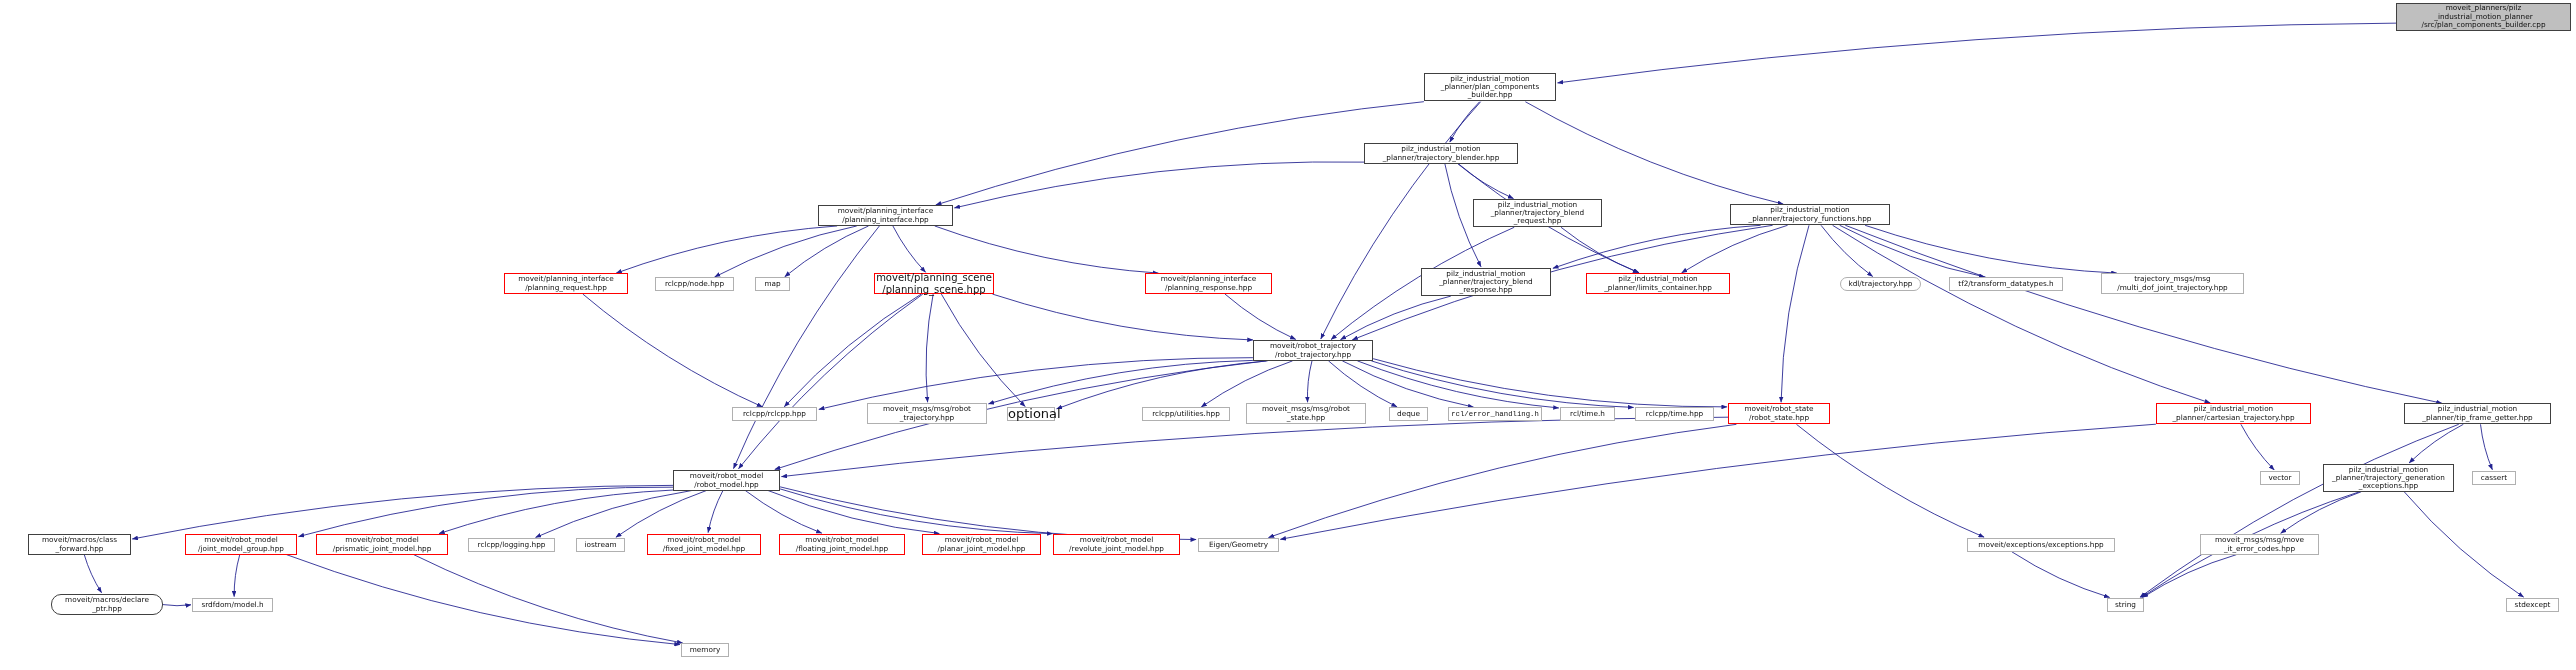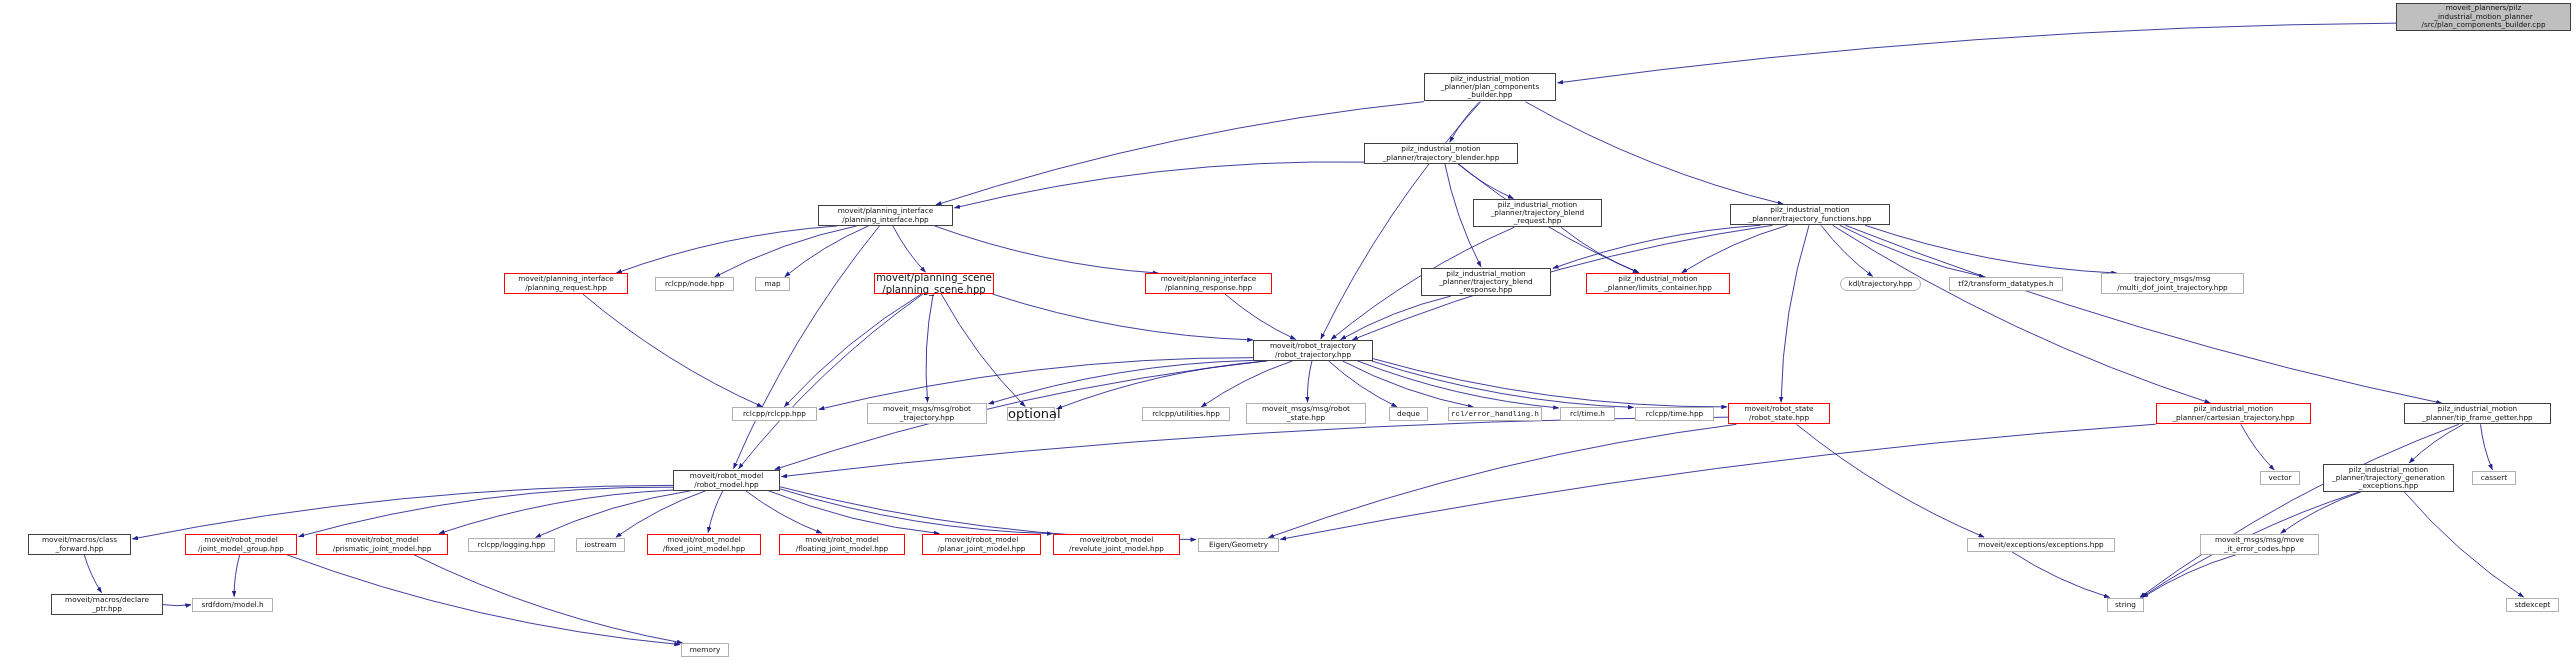--- a/index.html
+++ b/index.html
@@ -170,21 +170,21 @@
       <div class="node " style="left: 576px; top: 538px; width: 49px; height: 14px; font-size: 7.3px;"><span>iostream</span></div>
       <div class="node red" style="left: 647px; top: 534px; width: 114px; height: 21px; font-size: 7.3px;"><span>moveit/robot_model
 /fixed_joint_model.hpp</span></div>
       <div class="node red" style="left: 779px; top: 534px; width: 126px; height: 21px; font-size: 7.3px;"><span>moveit/robot_model
 /floating_joint_model.hpp</span></div>
       <div class="node red" style="left: 922px; top: 534px; width: 119px; height: 21px; font-size: 7.3px;"><span>moveit/robot_model
 /planar_joint_model.hpp</span></div>
       <div class="node red" style="left: 1053px; top: 534px; width: 127px; height: 21px; font-size: 7.3px;"><span>moveit/robot_model
 /revolute_joint_model.hpp</span></div>
       <div class="node " style="left: 1198px; top: 538px; width: 81px; height: 14px; font-size: 7.3px;"><span>Eigen/Geometry</span></div>
-      <div class="node dark" style="left: 51px; top: 594px; width: 112px; height: 21px; font-size: 7.3px;"><span>moveit/macros/declare
+      <div class="node dark" style="left: 51px; top: 594px; width: 112px; height: 21px; font-size: 7.3px; border-radius: 10px;"><span>moveit/macros/declare
 _ptr.hpp</span></div>
       <div class="node " style="left: 192px; top: 598px; width: 81px; height: 14px; font-size: 7.3px;"><span>srdfdom/model.h</span></div>
       <div class="node " style="left: 1923px; top: 538px; width: 148px; height: 14px; font-size: 7.3px; margin-left: 44px;"><span>moveit/exceptions/exceptions.hpp</span></div>
       <div class="node " style="left: 2200px; top: 534px; width: 119px; height: 21px; font-size: 7.3px; text-align: center;"><span>moveit_msgs/msg/move
 _it_error_codes.hpp</span></div>
       <div class="node " style="left: 2107px; top: 598px; width: 37px; height: 14px; font-size: 7.3px;"><span>string</span></div>
       <div class="node " style="left: 2506px; top: 598px; width: 53px; height: 14px; font-size: 7.3px;"><span>stdexcept</span></div>
       <div class="node " style="left: 681px; top: 643px; width: 48px; height: 14px; font-size: 7.3px;"><span>memory</span></div>
     </div>
 </div>

